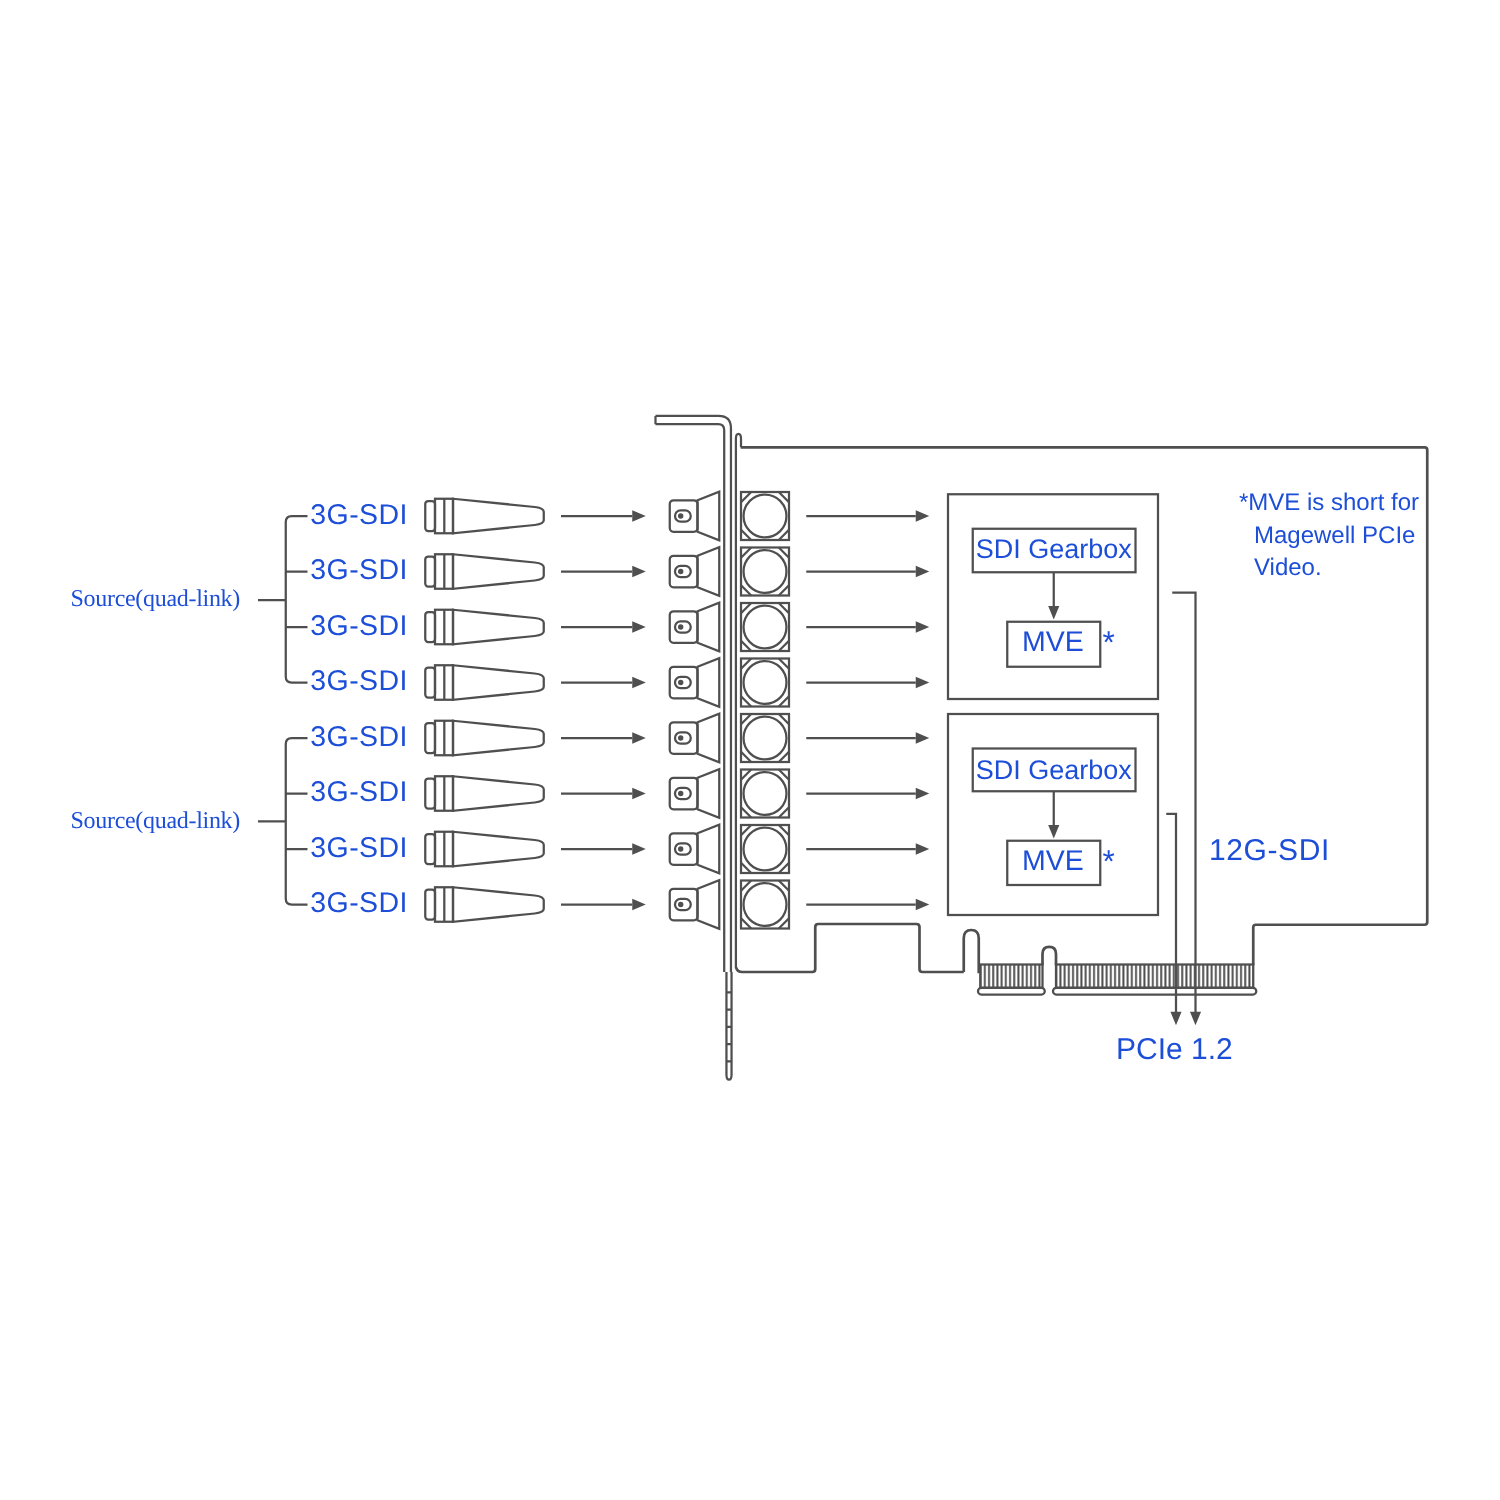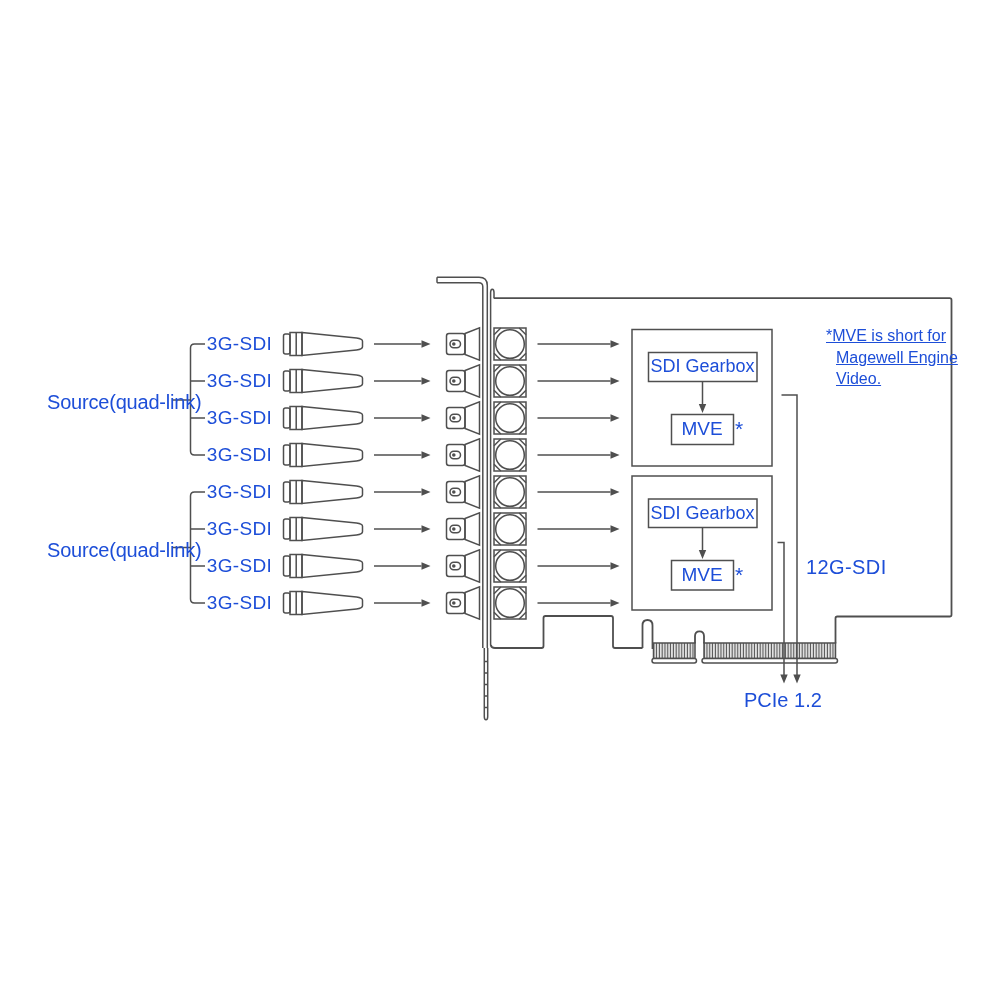--- a/index.html
+++ b/index.html
@@ -1,23 +1,23 @@
 <!DOCTYPE html>
 <html><head>
 <meta charset="utf-8">
 <style>
   html,body{margin:0;padding:0;background:#ffffff;}
   .canvas{position:relative;width:1000px;height:1000px;background:#ffffff;overflow:hidden;
           font-family:"Liberation Sans",sans-serif;}
   .canvas svg{position:absolute;left:0;top:0;}
   .lbl{position:absolute;color:#1d4ed8;white-space:nowrap;line-height:1.15;}
   .sdi{width:76px;text-align:right;font-size:19px;letter-spacing:.3px;}
-  .src{font-size:20px;letter-spacing:-.2px;}
+  .src{font-size:16px;letter-spacing:-.2px;font-family:Liberation Serif, serif;}
   .boxlbl{display:flex;align-items:center;justify-content:center;text-align:left;}
-  .note{font-size:16px;line-height:21.6px;text-decoration:underline;}
+  .note{font-size:16px;line-height:21.6px;}
   .note .indent{margin-left:10px;}
   .star{font-size:21px;}
 </style>
 </head>
 <body>
 
 <div class="canvas">
 
   <svg width="1000" height="1000" viewBox="0 0 1000 1000">
     <defs>
@@ -123,17 +123,17 @@
 
   <div class="lbl boxlbl" style="left:648px;top:499px;width:109px;height:28px;font-size:18px;">SDI Gearbox</div>
   <div class="lbl boxlbl" style="left:671px;top:560px;width:62px;height:30px;font-size:19px;">MVE</div>
   <div class="lbl star" style="left:735px;top:563px;">*</div>
 
   <div class="lbl" style="left:806px;top:556px;font-size:20px;letter-spacing:.4px;">12G-SDI</div>
   <div class="lbl" style="left:744px;top:689px;width:76px;text-align:center;font-size:20px;">PCIe 1.2</div>
 
   <div class="lbl note" style="left:826px;top:325px;">
     <div>*MVE is short for</div>
-    <div class="indent">Magewell Engine</div>
+    <div class="indent">Magewell PCIe</div>
     <div class="indent">Video.</div>
   </div>
 
 </div>
 
 </body></html>

